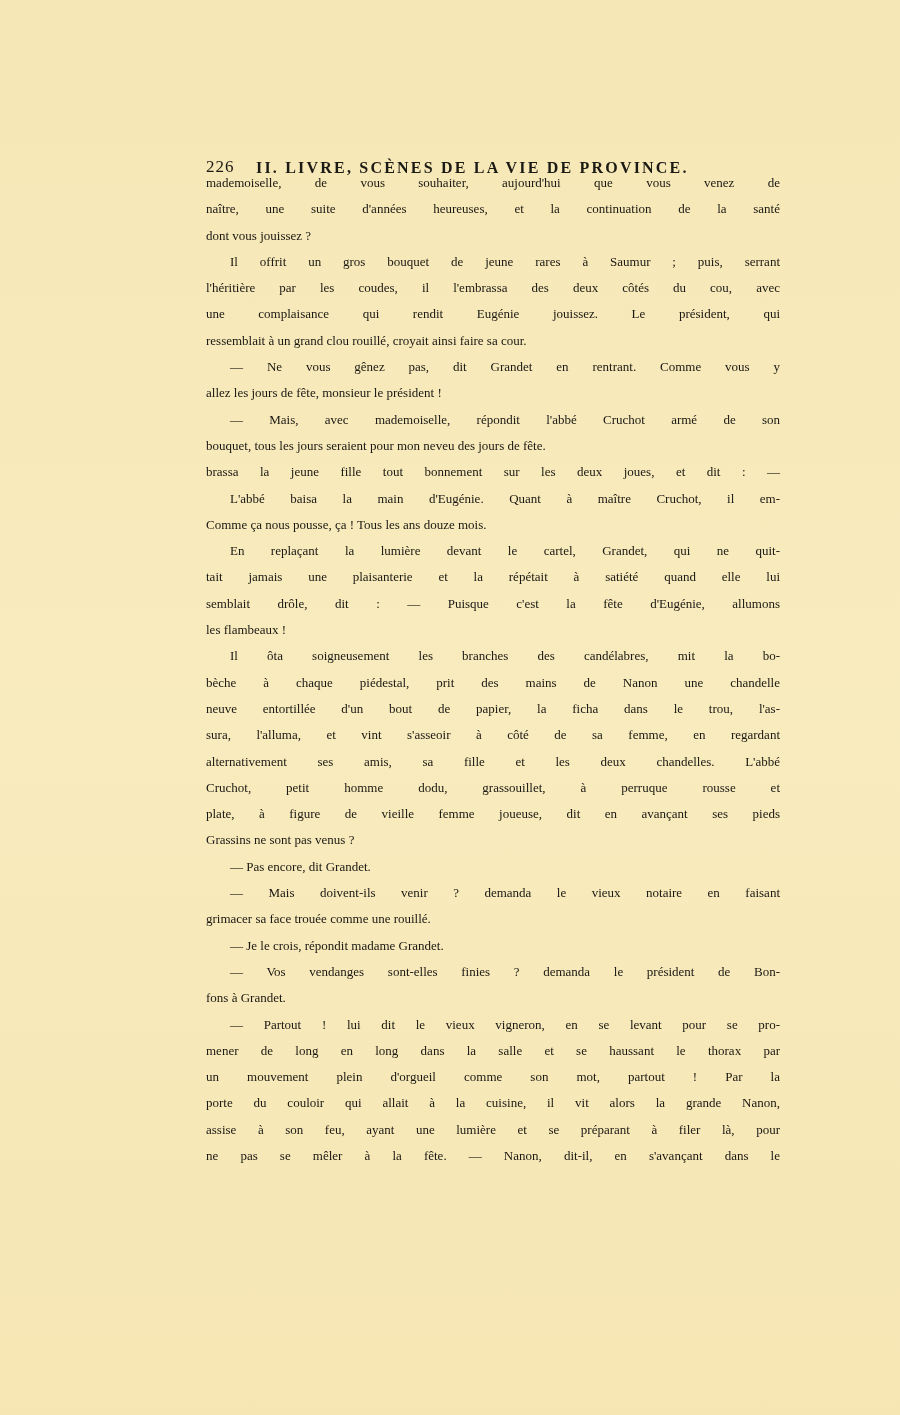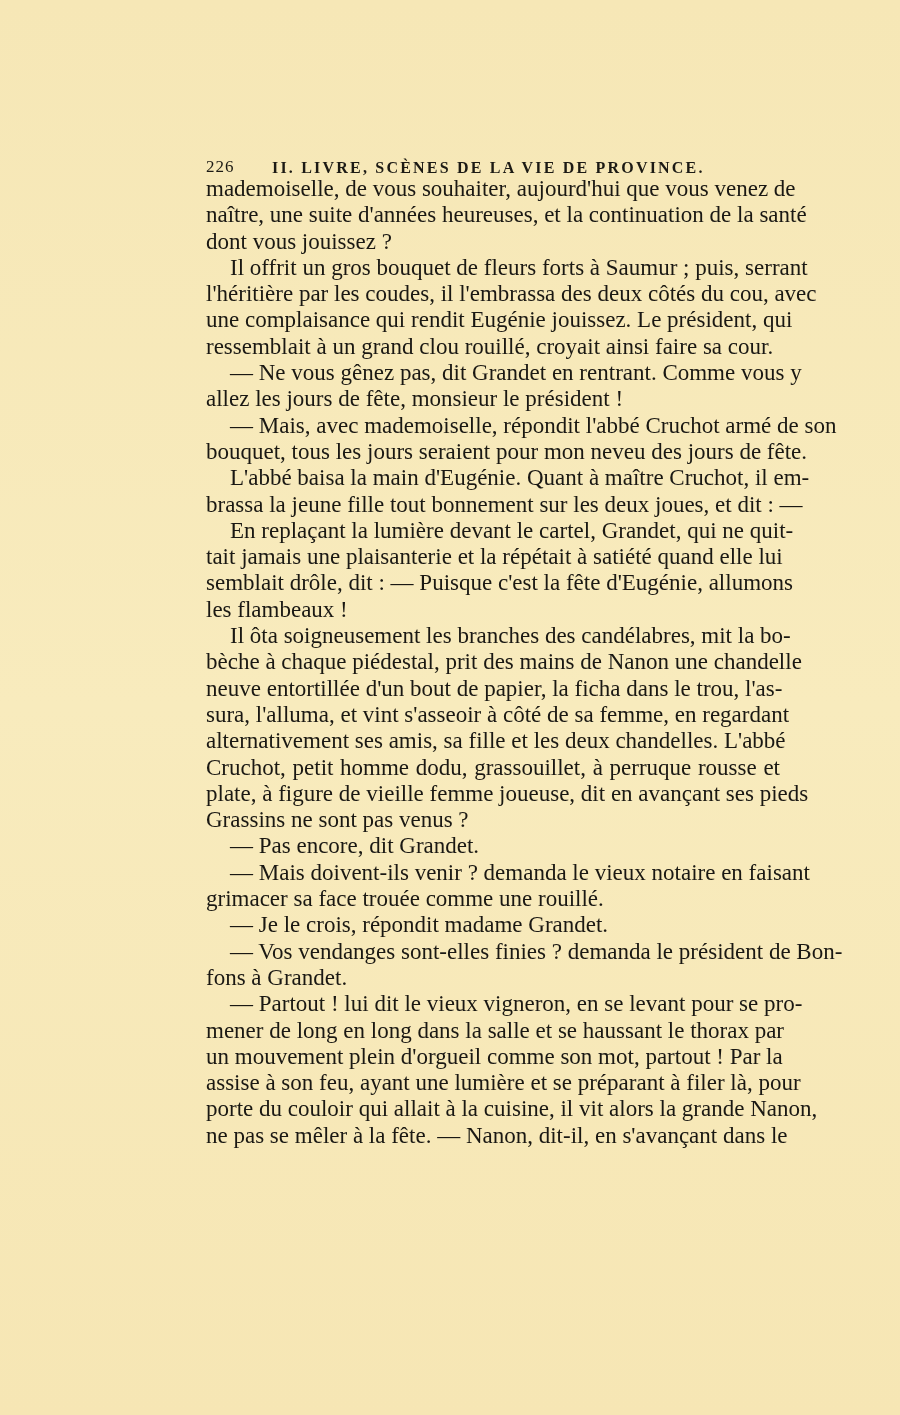--- a/index.html
+++ b/index.html
@@ -16,26 +16,26 @@
     position: absolute; left: 206px; top: 157px; width: 574px; height: 26px;
     font-family: "Liberation Serif", serif;
     color: #1c1a14;
   }
   .page-number {
     position: absolute; left: 0; top: 0;
     font-size: 17px; letter-spacing: 1px;
   }
   .running-head {
     position: absolute; left: 50px; top: 2px;
-    font-size: 16px; font-weight: bold; letter-spacing: 2.2px; margin-left: 16px;
+    font-size: 16px; font-weight: bold; letter-spacing: 2.2px;
   }
   .body-text {
-    position: absolute; left: 206px; top: 176px; width: 574px;
+    position: absolute; left: 206px; top: 170px; width: 574px;
     font-family: "Liberation Serif", serif;
-    font-size: 23px;
+    font-size: 13px;
     line-height: 26.3px;
     color: #1a1813;
     text-align: justify;
   }
   .line {
     display: block; height: 26.3px; white-space: nowrap;
     text-align: justify; text-align-last: justify;
   }
   .line.last { text-align-last: left; font-family: Liberation Serif, serif; }
   .line.indent { padding-left: 24px; }
@@ -48,36 +48,37 @@
     <span class="page-number">226</span>
     <span class="running-head">II. LIVRE, SCÈNES DE LA VIE DE PROVINCE.</span>
   </div>
   <div class="body-text" id="body-text">
       <div>
         <span class="line">mademoiselle, de vous souhaiter, aujourd'hui que vous venez de</span>
         <span class="line">naître, une suite d'années heureuses, et la continuation de la santé</span>
         <span class="line last">dont vous jouissez ?</span>
       </div>
       <div>
-        <span class="line indent">Il offrit un gros bouquet de fleurs forts à Saumur ; puis, serrant</span>
+        <span class="line indent">Il offrit un gros bouquet de jeune rares à Saumur ; puis, serrant</span>
         <span class="line">l'héritière par les coudes, il l'embrassa des deux côtés du cou, avec</span>
         <span class="line">une complaisance qui rendit Eugénie jouissez. Le président, qui</span>
         <span class="line last">ressemblait à un grand clou rouillé, croyait ainsi faire sa cour.</span>
       </div>
       <div>
         <span class="line indent">— Ne vous gênez pas, dit Grandet en rentrant. Comme vous y</span>
         <span class="line last">allez les jours de fête, monsieur le président !</span>
       </div>
       <div>
         <span class="line indent">— Mais, avec mademoiselle, répondit l'abbé Cruchot armé de son</span>
         <span class="line last">bouquet, tous les jours seraient pour mon neveu des jours de fête.</span>
       </div>
       <div>
+        <span class="line">brassa la jeune fille tout bonnement sur les deux joues, et dit : —</span>
         <span class="line indent">L'abbé baisa la main d'Eugénie. Quant à maître Cruchot, il em-</span>
-        <span class="line">brassa la jeune fille tout bonnement sur les deux joues, et dit : —</span>
+        <span class="line last">Comme ça nous pousse, ça ! Tous les ans douze mois.</span>
       </div>
       <div>
         <span class="line indent">En replaçant la lumière devant le cartel, Grandet, qui ne quit-</span>
         <span class="line">tait jamais une plaisanterie et la répétait à satiété quand elle lui</span>
         <span class="line">semblait drôle, dit : — Puisque c'est la fête d'Eugénie, allumons</span>
         <span class="line last">les flambeaux !</span>
       </div>
       <div>
         <span class="line indent">Il ôta soigneusement les branches des candélabres, mit la bo-</span>
         <span class="line">bèche à chaque piédestal, prit des mains de Nanon une chandelle</span>
@@ -99,18 +100,18 @@
         <span class="line indent last">— Je le crois, répondit madame Grandet.</span>
       </div>
       <div>
         <span class="line indent">— Vos vendanges sont-elles finies ? demanda le président de Bon-</span>
         <span class="line last">fons à Grandet.</span>
       </div>
       <div>
         <span class="line indent">— Partout ! lui dit le vieux vigneron, en se levant pour se pro-</span>
         <span class="line">mener de long en long dans la salle et se haussant le thorax par</span>
         <span class="line">un mouvement plein d'orgueil comme son mot, partout ! Par la</span>
+        <span class="line">porte du couloir qui allait à la cuisine, il vit alors la grande Nanon,</span>
         <span class="line">assise à son feu, ayant une lumière et se préparant à filer là, pour</span>
-        <span class="line">porte du couloir qui allait à la cuisine, il vit alors la grande Nanon,</span>
         <span class="line">ne pas se mêler à la fête. — Nanon, dit-il, en s'avançant dans le</span>
       </div>
     </div>
 </div>
 
 </body></html>

